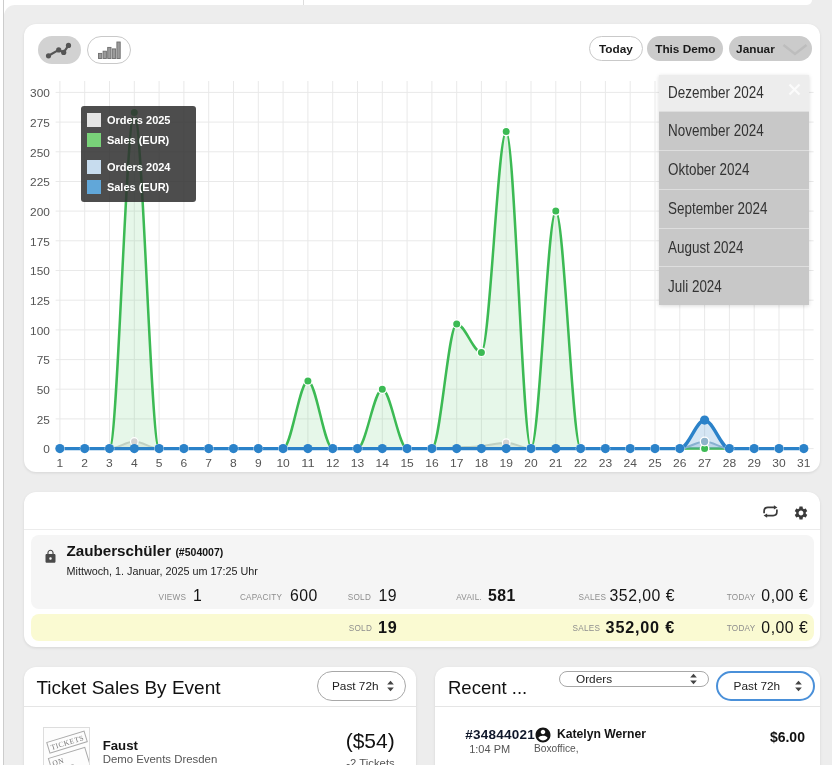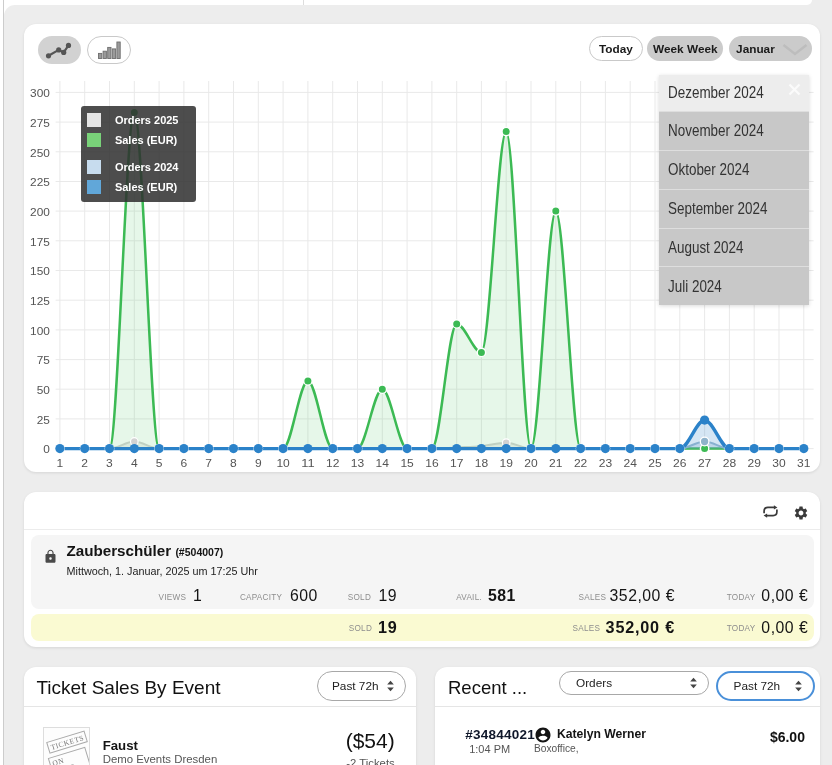--- a/index.html
+++ b/index.html
@@ -11,21 +11,21 @@
 .fillet:after{content:'';position:absolute;inset:0;background:#ededed;border-top-left-radius:13px;}
 .ax{font-size:11px;fill:#545454;font-family:"Liberation Sans",sans-serif;}
 .chart{position:absolute;left:0;top:0;}
 .pill{position:absolute;border-radius:14.5px;display:flex;align-items:center;justify-content:center;font-size:11.8px;font-weight:bold;color:#1a1a1a;}
 .pill.light{background:#fff;border:1px solid #c9c9c9;}
 .pill.dark{background:#cbcbcb;}
 .legend{position:absolute;left:57px;top:81.5px;width:114.5px;height:96px;background:rgba(48,48,48,0.86);border-radius:3px;padding:4.5px 0 0 6px;}
 .lrow{display:flex;align-items:center;height:20px;}
 .lrow.gap{margin-top:7px;}
 .lsw{width:13.5px;height:13.5px;margin-right:6px;flex:none;}
-.ltx{color:#fff;font-size:11px;font-weight:bold;margin-left:8px;}
+.ltx{color:#fff;font-size:11px;font-weight:bold;}
 .dropdown{position:absolute;left:659.2px;top:74.8px;width:149.4px;z-index:30;box-shadow:0 1px 4px rgba(0,0,0,0.15);}
 .ditem{height:38.85px;background:#c8c8c8;border-top:1.5px solid #dedede;color:#333;display:flex;align-items:center;padding-left:9.2px;}
 .ditem>span{font-size:16.4px;transform:scaleX(0.82);transform-origin:0 50%;display:inline-block;white-space:nowrap;}
 .ditem.first{height:36.2px;background:#ededed;border-top:none;position:relative;align-items:center;}
 .graysec{position:absolute;left:6.6px;background:#f5f5f5;border-radius:8px;}
 .small-label{font-size:9.5px;color:#8e8e8e;letter-spacing:0.3px;white-space:nowrap;transform:scaleX(0.86);transform-origin:100% 50%;}
 .statval{font-size:15.8px;color:#141414;white-space:nowrap;letter-spacing:0.5px;}
 .sel{position:absolute;background:#fff;border:1px solid #a8a8a8;border-radius:15px;display:flex;align-items:center;font-size:11.8px;color:#222;}
 .sel svg{position:absolute;right:10px;top:50%;margin-top:-6px;}
 </style></head><body>
@@ -212,21 +212,21 @@
         <g fill="#9a9a9a" stroke="#6e6e6e" stroke-width="0.9">
           <rect x="0.5" y="12.4" width="3.3" height="5.1"></rect>
           <rect x="5.1" y="10.2" width="3.3" height="7.3"></rect>
           <rect x="9.7" y="6.4" width="3.3" height="11.1"></rect>
           <rect x="14.3" y="7.9" width="3.3" height="9.6"></rect>
           <rect x="18.9" y="1" width="3.3" height="16.5"></rect>
         </g>
       </svg>
     </div>
 <div class="pill light" style="left:564.3px;top:12.4px;width:54.3px;height:24.9px;">Today</div>
-<div class="pill dark" style="left:622.9px;top:12.4px;width:76.1px;height:24.9px;">Week Week</div>
+<div class="pill dark" style="left:622.9px;top:12.4px;width:76.1px;height:24.9px;">This Demo</div>
 <div class="pill dark" style="left:704.7px;top:12.4px;width:83.1px;height:24.9px;justify-content:flex-start;padding-left:7px;">Januar<svg style="position:absolute;right:4px;top:7.5px;" width="26" height="12" viewBox="0 0 26 12">
         <path d="M1.5,1 L13,10 L24.5,1" fill="none" stroke="#bdbdbd" stroke-width="2.4"></path>
       </svg></div>
 <div class="legend">
 <div class="lrow">
         <span class="lsw" style="background:#e4e4e4;"></span>
         <span class="ltx">Orders 2025</span>
       </div>
 <div class="lrow">
         <span class="lsw" style="background:#79d279;"></span>
@@ -317,21 +317,21 @@
       <div style="position:absolute;left:3px;top:8px;transform:rotate(-17deg);border:1px solid #aaa;font-family:'Liberation Serif',serif;font-size:7.5px;color:#777;padding:0.5px 2px;letter-spacing:0.5px;">TICKETS</div>
       <div style="position:absolute;left:6px;top:24px;transform:rotate(-17deg);border:1px solid #aaa;font-family:'Liberation Serif',serif;font-size:7.5px;color:#777;padding:0.5px 2px;letter-spacing:0.5px;">ON SALE</div>
     </div>
 <div style="position:absolute;left:78.3px;top:70.8px;font-size:13.2px;font-weight:bold;color:#141414;">Faust</div>
 <div style="position:absolute;left:78.3px;top:86.3px;font-size:11.4px;color:#555;">Demo Events Dresden</div>
 <div style="position:absolute;right:20.9px;top:62px;font-size:21px;color:#111;">($54)</div>
 <div style="position:absolute;right:20.9px;top:90.3px;font-size:11.3px;color:#555;">-2 Tickets</div>
 </div>
 <div class="card" style="left:435.3px;top:667.2px;width:384.5px;height:120px;border-bottom-left-radius:0;border-bottom-right-radius:0;">
 <div style="position:absolute;left:12.7px;top:10px;font-size:18.5px;color:#111;">Recent ...</div>
-<div class="sel" style="left:123.7px;top:4.2px;width:150px;height:24px;padding-left:16px;">Orders<svg width="9" height="12" viewBox="0 0 9 12">
+<div class="sel" style="left:123.7px;top:4.2px;width:150px;height:16px;padding-left:16px;">Orders<svg width="9" height="12" viewBox="0 0 9 12">
         <path d="M1.2,4.6 L4.5,0.8 L7.8,4.6 Z" fill="#444"></path>
         <path d="M1.2,7.4 L4.5,11.2 L7.8,7.4 Z" fill="#444"></path>
       </svg></div>
 <div class="sel" style="left:280.3px;top:4.2px;width:99px;height:30px;padding-left:16px;border:2px solid #4a90d9;">Past 72h<svg width="9" height="12" viewBox="0 0 9 12">
         <path d="M1.2,4.6 L4.5,0.8 L7.8,4.6 Z" fill="#444"></path>
         <path d="M1.2,7.4 L4.5,11.2 L7.8,7.4 Z" fill="#444"></path>
       </svg></div>
 <div style="position:absolute;left:0;top:38.8px;width:100%;border-top:1px solid #e5e5e5;"></div>
 <div style="position:absolute;left:30px;top:59.6px;font-size:13.5px;font-weight:bold;color:#0f172a;letter-spacing:0.25px;">#34844021</div>
 <div style="position:absolute;left:33.9px;top:76.3px;font-size:11px;color:#555;">1:04 PM</div>

